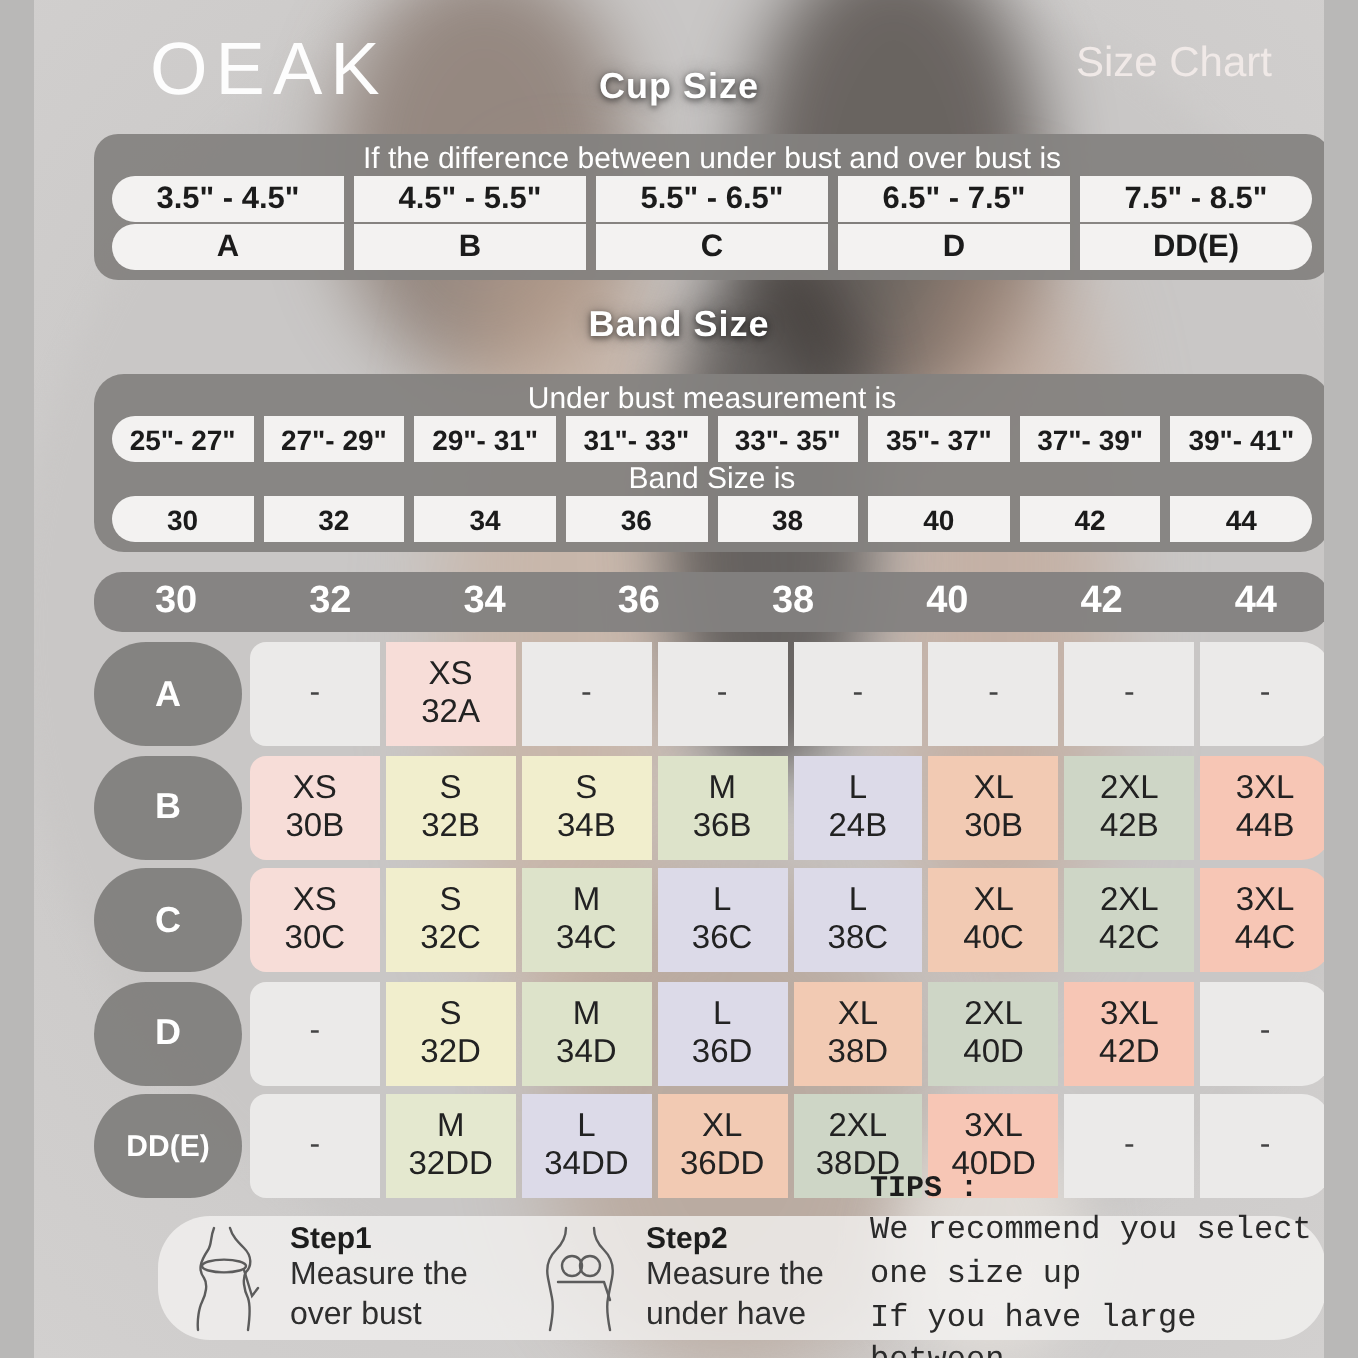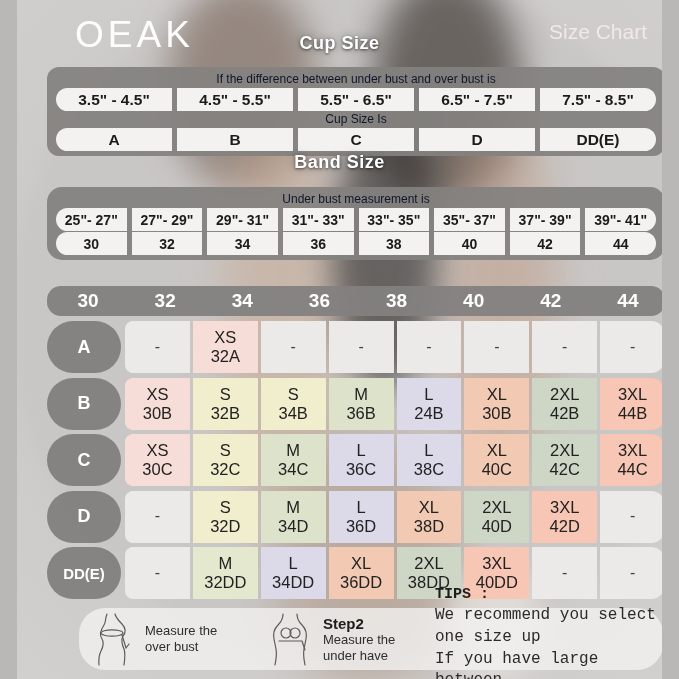--- a/index.html
+++ b/index.html
@@ -13,33 +13,33 @@
   .ph-circle{left:-8px; top:-34px; width:700px; height:700px; background:#c9c7c6; filter:blur(6px);}
   .ph-hair1{left:150px; top:-20px; width:150px; height:210px; background:#6b5548; opacity:.55;}
   .ph-hair2{left:355px; top:-30px; width:150px; height:240px; background:#2b231e; opacity:.6;}
   .ph-skin1{left:205px; top:90px; width:120px; height:430px; background:#c7a790; opacity:.5; filter:blur(22px);}
   .ph-skin2{left:425px; top:100px; width:115px; height:390px; background:#bf9b85; opacity:.5; filter:blur(22px);}
   .ph-black{left:315px; top:120px; width:105px; height:270px; background:#17120f; opacity:.55; filter:blur(16px);}
   .ph-legs{left:255px; top:430px; width:190px; height:260px; background:#a98b76; opacity:.45; filter:blur(24px);}
   .ph-lace{left:430px; top:560px; width:95px; height:120px; background:#efe9e2; opacity:.6; filter:blur(14px);}
 
   .logo{position:absolute; left:58px; top:14px; color:#fdfdfd; font-size:37px; font-weight:400; letter-spacing:4px;}
-  .size-chart{position:absolute; right:15px; top:20px; color:#f0e9e7; font-size:21px; font-weight:400;}
+  .size-chart{position:absolute; right:26px; top:20px; color:#f0e9e7; font-size:21px; font-weight:400;}
 
   .sec-title{position:absolute; left:0; width:100%; text-align:center; color:#ffffff;
     font-size:18px; font-weight:700; letter-spacing:.5px;
     text-shadow:0 1px 3px rgba(0,0,0,.6), 0 0 9px rgba(0,0,0,.35);}
   .cup-title{top:33px;}
   .band-title{top:152px;}
 
   .gtable{position:absolute; left:30px; width:618px; box-sizing:border-box;
     background:rgba(131,129,127,.93); border-radius:12px; padding:4px 9px;}
   .cup-table{top:67px;}
   .band-table{top:187px;border-radius:15px;}
-  .gt-label{height:15px; line-height:15px; text-align:center; color:#0f172a; font-size:12px; margin:1px 0;}
+  .gt-label{height:15px; line-height:15px; text-align:center; color:#ffffff; font-size:15px; margin:1px 0;}
   .wrow{display:flex; gap:5px; height:23px; margin:1px 0;}
   .wcell{flex:1; background:#f3f2f1; display:flex; align-items:center; justify-content:center;
     color:#1b1b1b; font-size:15.5px; font-weight:700;}
   .wrow .wcell:first-child{border-radius:12px 0 0 12px;}
   .wrow .wcell:last-child{border-radius:0 12px 12px 0;}
   .band-table .wcell{font-size:14px;}
 
   .matrix-header{position:absolute; left:30px; top:286px; width:618px; height:30px; box-sizing:border-box;
     background:rgba(131,129,127,.95); border-radius:14px; display:flex; align-items:center;}
   .mh-corner{position:relative; width:74px; height:100%; flex:0 0 74px;}
@@ -58,21 +58,21 @@
     color:#222; font-size:16.5px; line-height:1.15;}
   .mcells .mcell:first-child{border-radius:8px 0 0 8px;}
   .mcells .mcell:last-child{border-radius:0 14px 14px 0;}
   .mcell .dash{font-size:16px; color:#444;}
 
   .footer{position:absolute; left:62px; top:608px; width:584px; height:62px;
     background:rgba(243,242,241,.78); border-radius:26px; display:flex; align-items:center;}
   .step-icon{flex:0 0 42px; margin-left:12px;}
   .step-text{margin-left:12px; width:112px;}
   .step-title{font-size:15px; font-weight:700; color:#1d1d1d;}
-  .step-line{font-size:13px; color:#2e2e2e; line-height:1.2;}
+  .step-line{font-size:16px; color:#2e2e2e; line-height:1.2;}
   .tips{flex:1;font-family:Liberation Mono, monospace;}
   .tips-title{font-size:15px; font-weight:700; color:#1d1d1d; margin-bottom:2px;}
   .tips-line{font-size:16px; color:#2a2a2a; line-height:1.35;}
 </style>
 </head>
 <body>
 
 <div class="page">
 
   <div class="ph ph-circle"></div>
@@ -90,21 +90,20 @@
   <div class="sec-title cup-title">Cup Size</div>
   <div class="gtable cup-table">
     <div class="gt-label">If the  difference between under bust and over bust is</div>
     <div class="wrow" id="cup-ranges">
         <div class="wcell">3.5" -  4.5"</div>
         <div class="wcell">4.5" -  5.5"</div>
         <div class="wcell">5.5" -  6.5"</div>
         <div class="wcell">6.5" -  7.5"</div>
         <div class="wcell">7.5" -  8.5"</div>
       </div>
-    <div class="gt-label">Cup Size Is</div>
     <div class="wrow" id="cup-values">
         <div class="wcell">A</div>
         <div class="wcell">B</div>
         <div class="wcell">C</div>
         <div class="wcell">D</div>
         <div class="wcell">DD(E)</div>
       </div>
   </div>
 
   <div class="sec-title band-title">Band Size</div>
@@ -113,20 +112,21 @@
     <div class="wrow" id="band-ranges">
         <div class="wcell">25"- 27"</div>
         <div class="wcell">27"- 29"</div>
         <div class="wcell">29"- 31"</div>
         <div class="wcell">31"- 33"</div>
         <div class="wcell">33"- 35"</div>
         <div class="wcell">35"- 37"</div>
         <div class="wcell">37"- 39"</div>
         <div class="wcell">39"- 41"</div>
       </div>
+    <div class="gt-label">Band Size is</div>
     <div class="wrow" id="band-values">
         <div class="wcell">30</div>
         <div class="wcell">32</div>
         <div class="wcell">34</div>
         <div class="wcell">36</div>
         <div class="wcell">38</div>
         <div class="wcell">40</div>
         <div class="wcell">42</div>
         <div class="wcell">44</div>
       </div>
@@ -323,20 +323,21 @@
   <div class="footer">
     <svg class="step-icon" width="42" height="54" viewBox="0 0 42 54">
       <g fill="none" stroke="#5c5c5c" stroke-width="1.2" stroke-linecap="round">
         <path d="M16 2 c-2 5 -1 8 -3 11 c-4 6 -5 10 -2 14 c2 3 1 8 -1 12 c-1.5 3 -2.5 9 -2 14"></path>
         <path d="M24 2 c1 4 4 7 7 10 c4 4 4 9 1 12 c-2 3 -1 9 1 13 c1 3 1 9 0 16"></path>
         <ellipse cx="21" cy="21" rx="11" ry="3.2"></ellipse>
         <path d="M31 23 l4 13 l3 -4"></path>
       </g>
     </svg>
     <div class="step-text">
+      <div class="step-title">Step1</div>
       <div class="step-line">Measure the</div>
       <div class="step-line">over bust</div>
     </div>
     <svg class="step-icon" width="42" height="54" viewBox="0 0 42 54">
       <g fill="none" stroke="#5c5c5c" stroke-width="1.2" stroke-linecap="round">
         <path d="M14 2 c0 5 -2 8 -5 11 c-4 4 -5 9 -4 14 l2 10 c1 5 0 11 -1 16"></path>
         <path d="M28 2 c0 5 2 8 5 11 c4 4 5 9 4 14 l-2 10 c-1 5 0 11 1 16"></path>
         <circle cx="17" cy="21" r="5"></circle>
         <circle cx="26" cy="21" r="5"></circle>
         <path d="M10 29 h23 M33 29 l3 9"></path>

